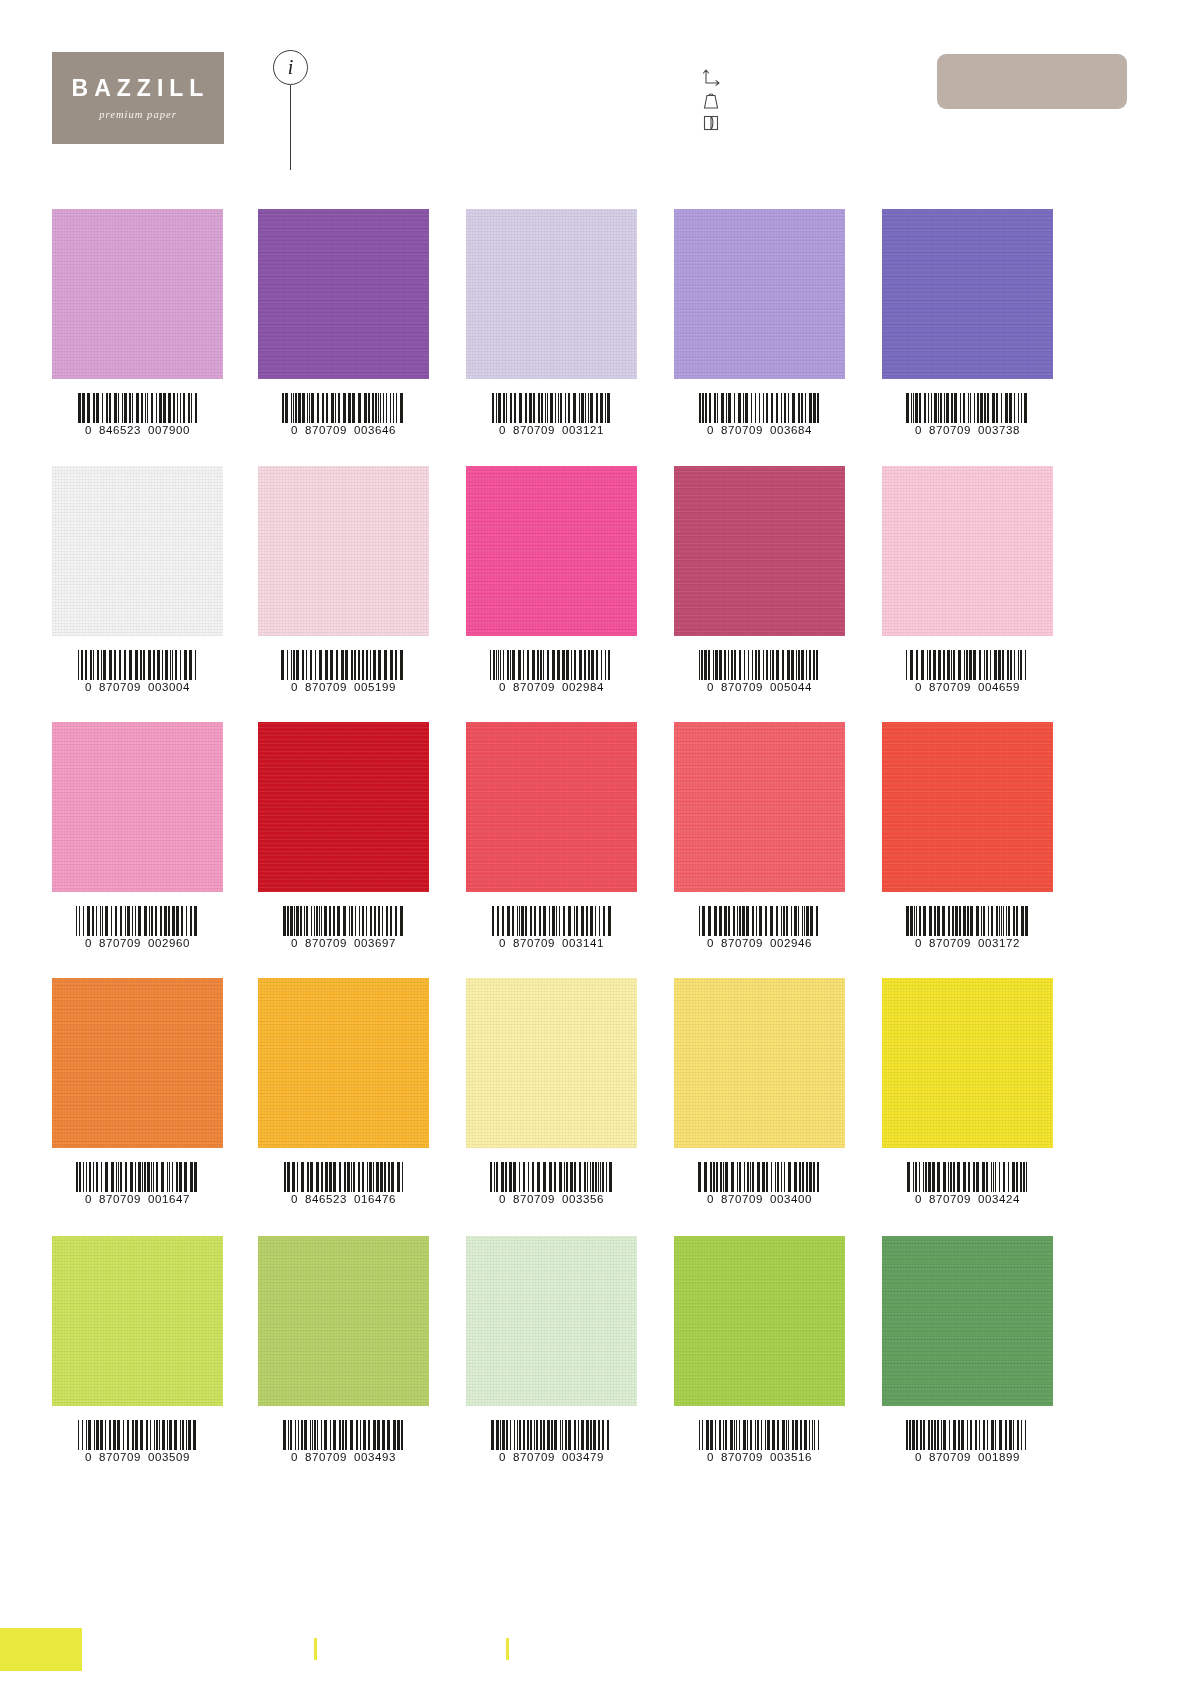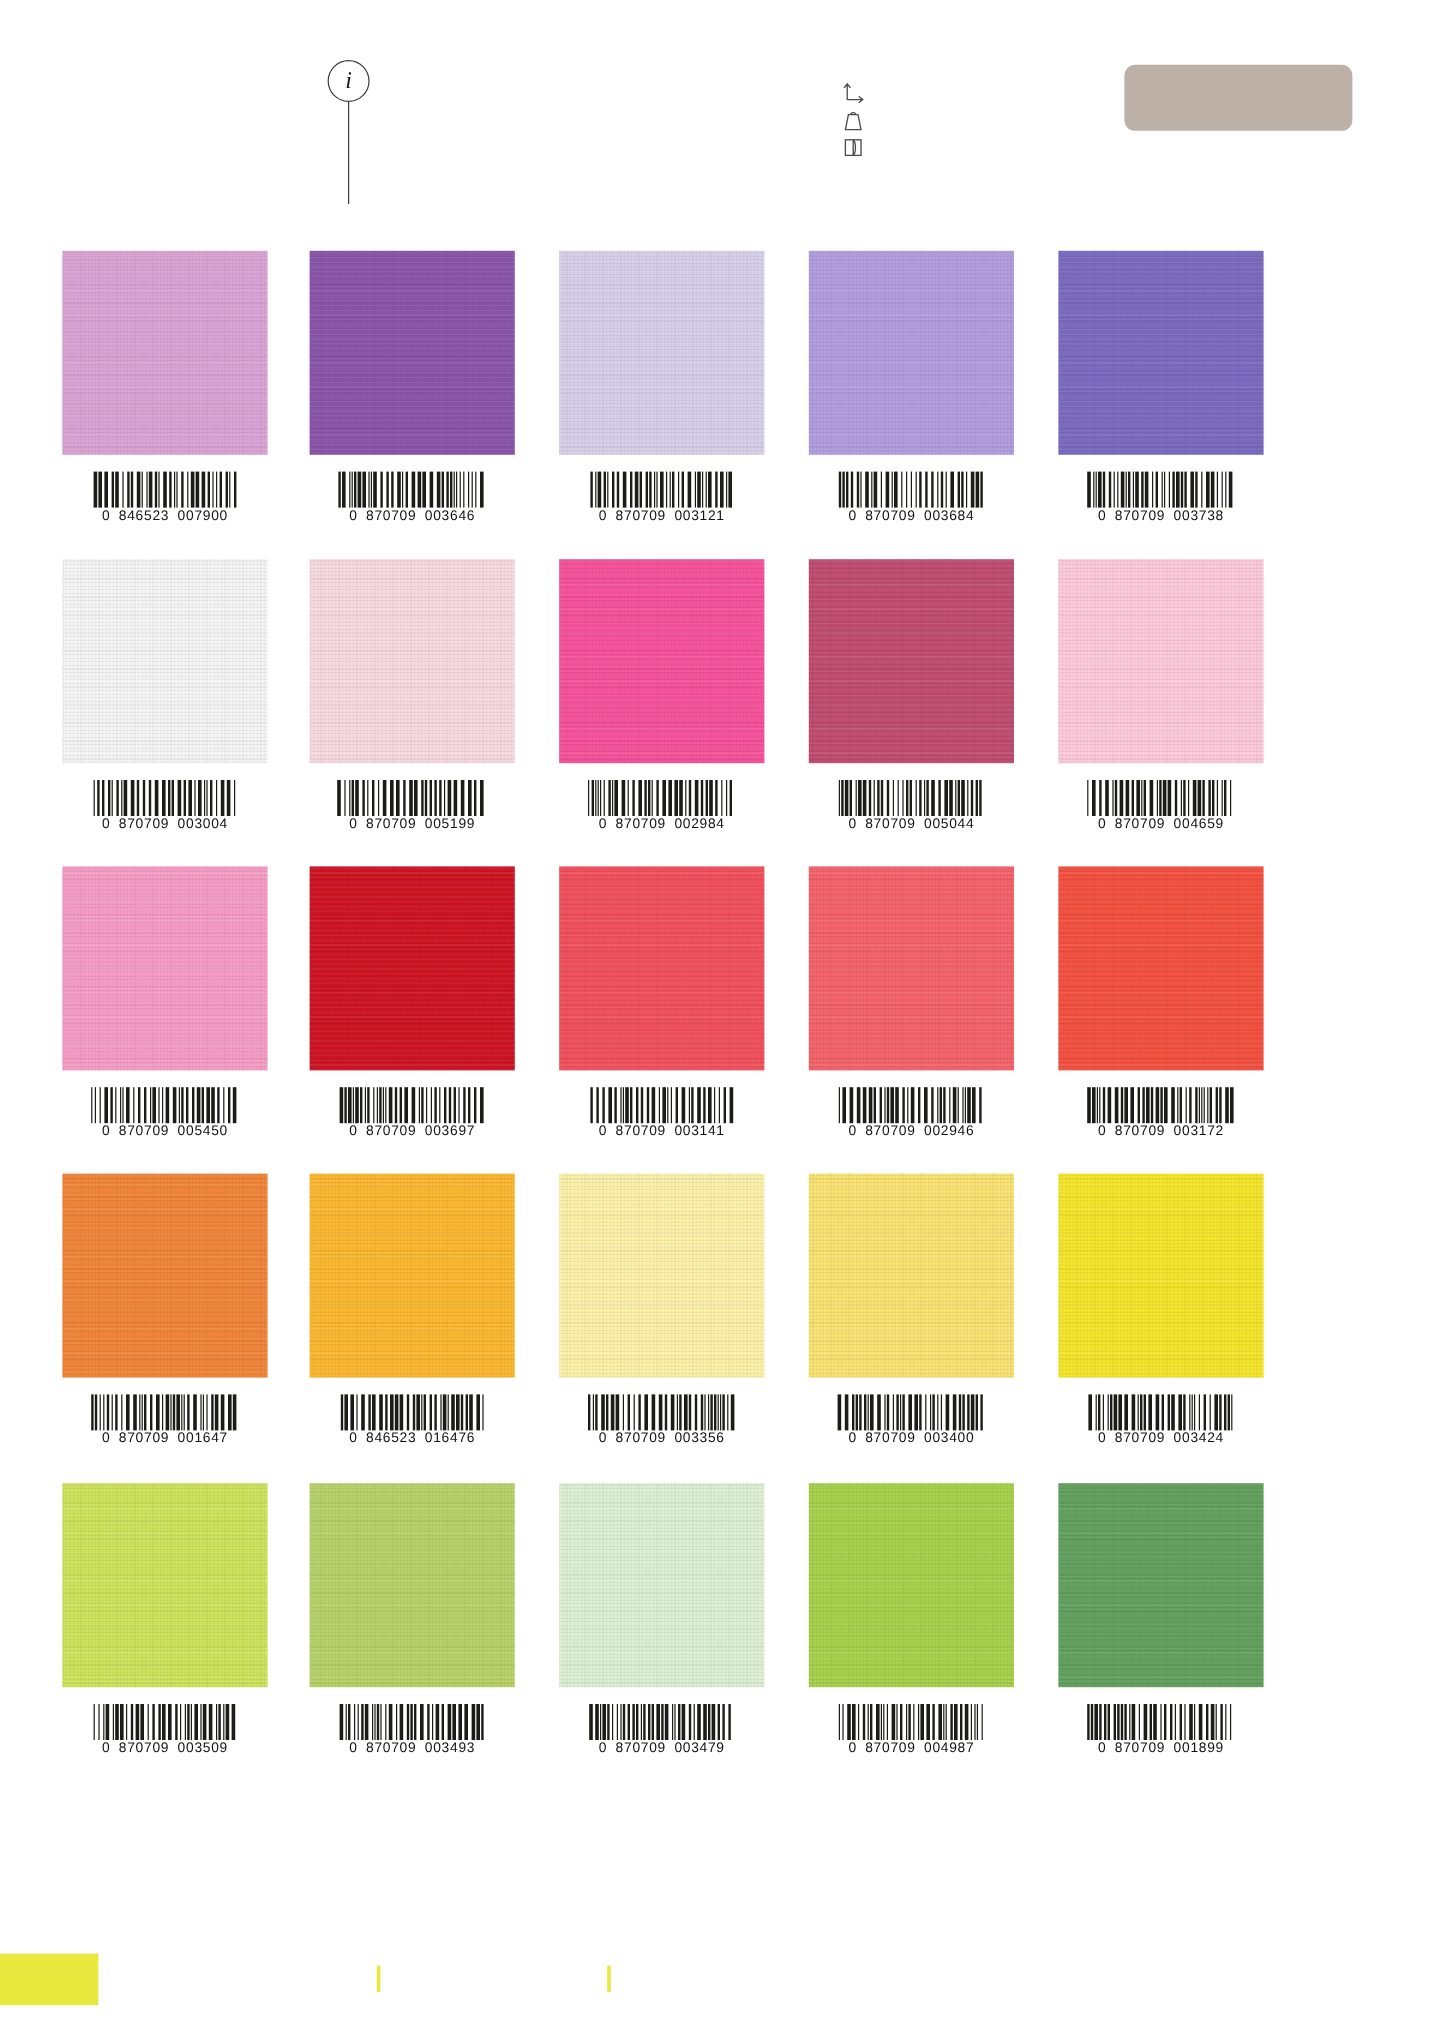--- a/index.html
+++ b/index.html
@@ -154,20 +154,24 @@
     top: 42px;
   }
   .footer-tick.t1 { left: 314px; }
   .footer-tick.t2 { left: 506px; }
 </style>
 </head>
 <body>
 
 <div id="header">
 
+  <div class="brand-block">
+    <div class="brand-name">BAZZILL</div>
+    <div class="brand-tag">premium paper</div>
+  </div>
 
   <div class="info-pin">
     <div class="info-circle">
       <span>i</span>
     </div>
     <div class="pin-stem"></div>
   </div>
 
   <div class="spec-icons">
     <div class="spec-icon icon-grain">
@@ -1015,21 +1019,21 @@
           <i style="width: 1px;"></i>
           <i class="g" style="width: 3px;"></i>
           <i style="width: 2px;"></i>
           <i class="g" style="width: 2px;"></i>
           <i style="width: 3px;"></i>
           <i class="g" style="width: 3px;"></i>
         </div>
         <div class="barcode-num">
           <span class="lead">0</span>
           <span class="grp">870709</span>
-          <span>005450</span>
+          <span>002960</span>
         </div>
       </div>
     </div>
     <div class="cell" style="left: 258px; top: 722px;">
       <div class="swatch" style="background: rgb(206, 20, 35);">
         <div class="tex"></div>
         <div class="tex2"></div>
       </div>
       <div class="barcode-wrap">
         <div class="barcode-bars">
@@ -2010,21 +2014,21 @@
           <i style="width: 1px;"></i>
           <i class="g" style="width: 1px;"></i>
           <i style="width: 1px;"></i>
           <i class="g" style="width: 3px;"></i>
           <i style="width: 1px;"></i>
           <i class="g" style="width: 1px;"></i>
         </div>
         <div class="barcode-num">
           <span class="lead">0</span>
           <span class="grp">870709</span>
-          <span>004987</span>
+          <span>003516</span>
         </div>
       </div>
     </div>
     <div class="cell" style="left: 882px; top: 1236px;">
       <div class="swatch" style="background: rgb(99, 160, 94);">
         <div class="tex"></div>
         <div class="tex2"></div>
       </div>
       <div class="barcode-wrap">
         <div class="barcode-bars">

